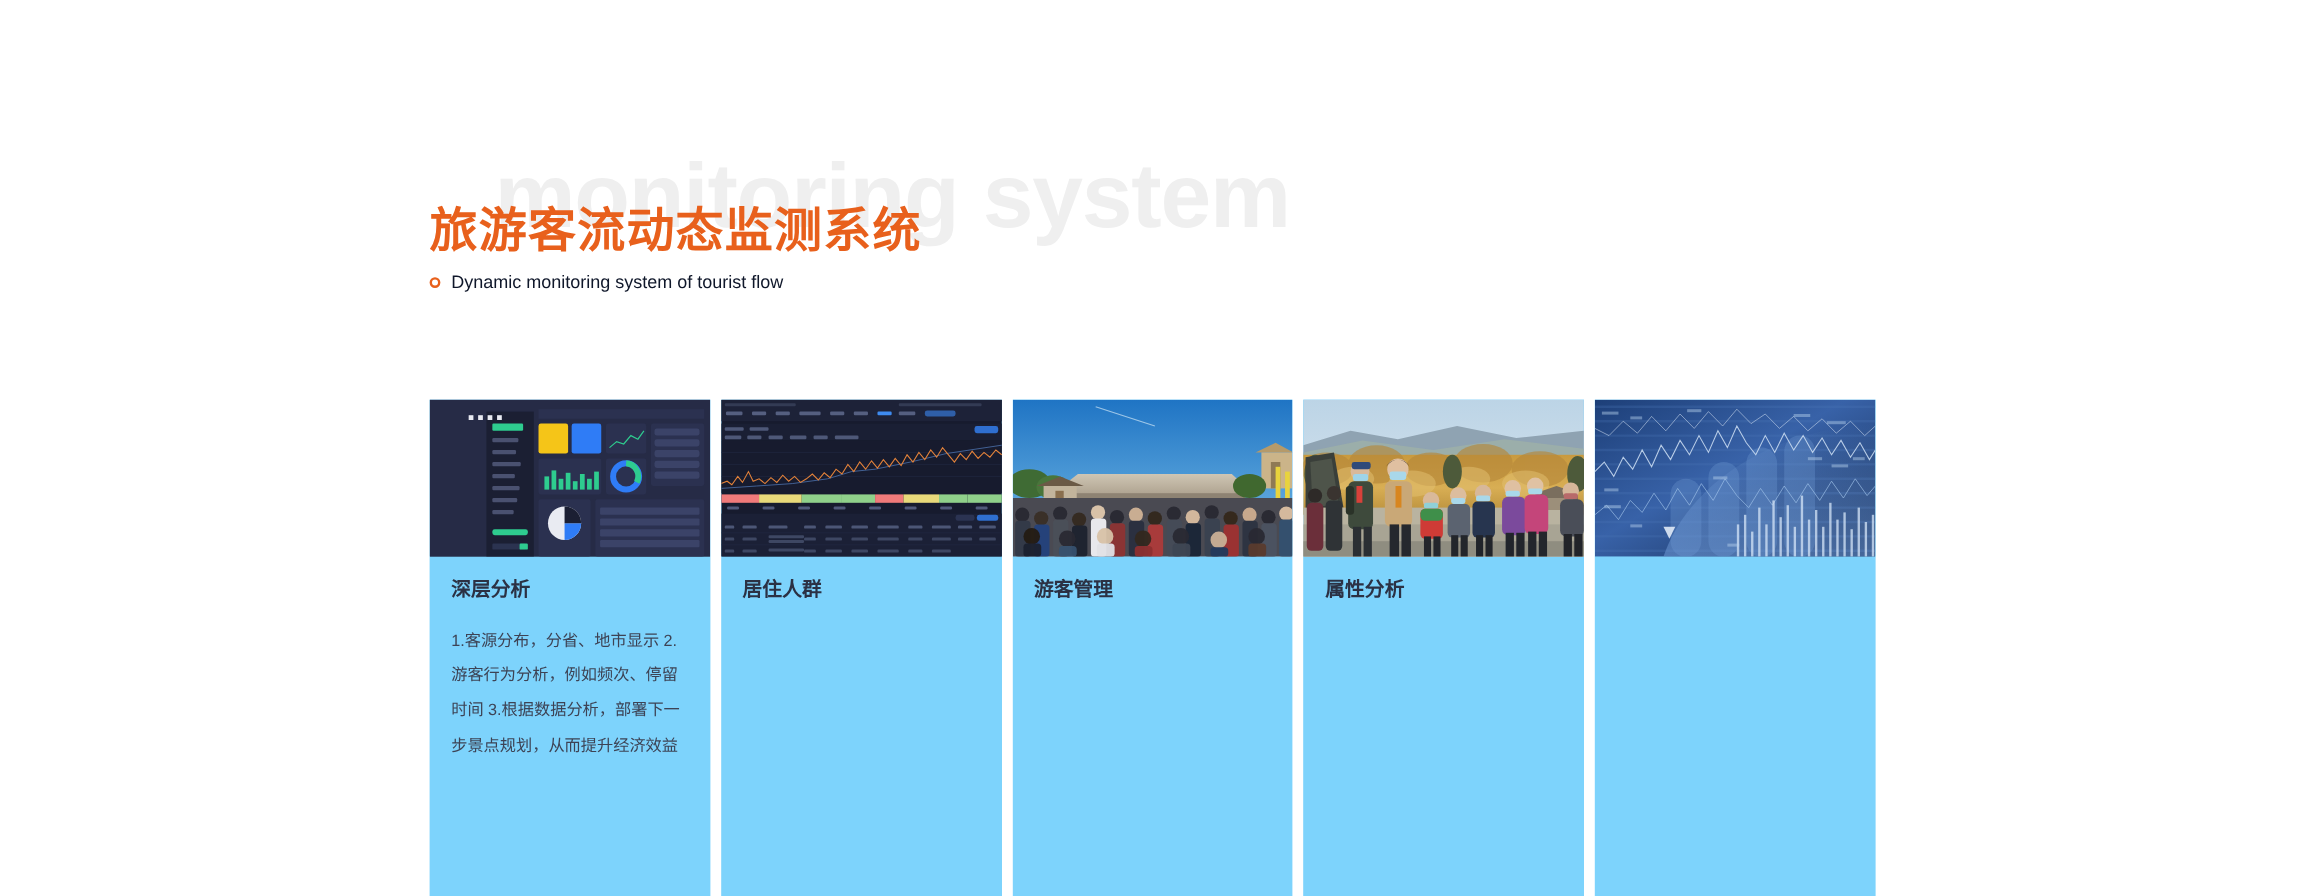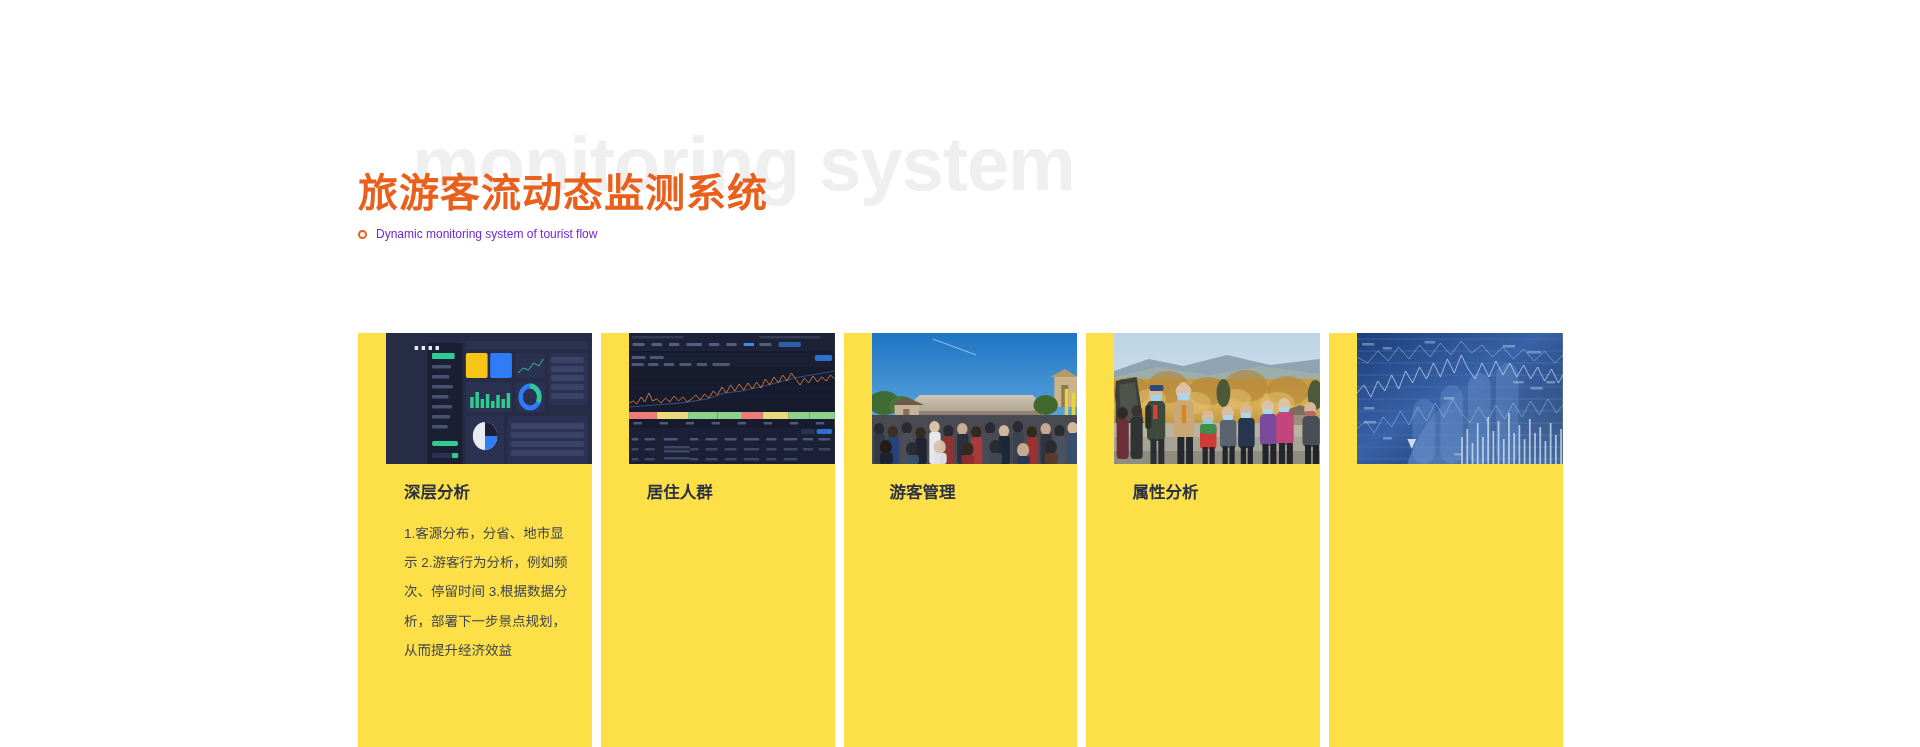--- a/index.html
+++ b/index.html
@@ -67,42 +67,41 @@
   .bullet-ring {
     width: 9px;
     height: 9px;
     border: 2px solid #e8601c;
     border-radius: 50%;
     background: transparent;
     flex: 0 0 auto;
   }
 
   .subtitle-text {
-    font-size: 12px;
-    color: #6d28d9;
+    font-size: 15px;
+    color: #0f172a;
     line-height: 1;
   }
 
   
   .cards {
     position: absolute;
     left: 358px;
     top: 333px;
     width: 1205px;
     display: flex;
     gap: 9px;
   }
 
   .card {
     width: 237px;
-    background: #fde047;
+    background: #7dd3fc;
     display: flex;
     flex-direction: column;
     min-height: 414px;
-    padding-left: 28px;
   }
 
   .card-media {
     width: 100%;
     height: 131px;
     overflow: hidden;
     position: relative;
     flex: 0 0 auto;
   }
 

